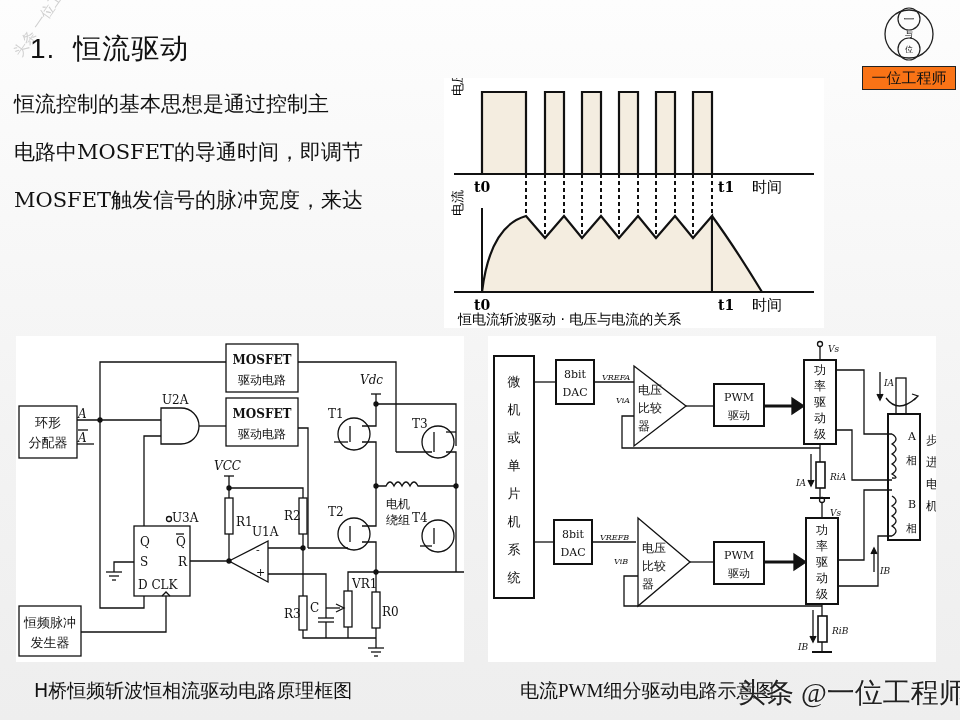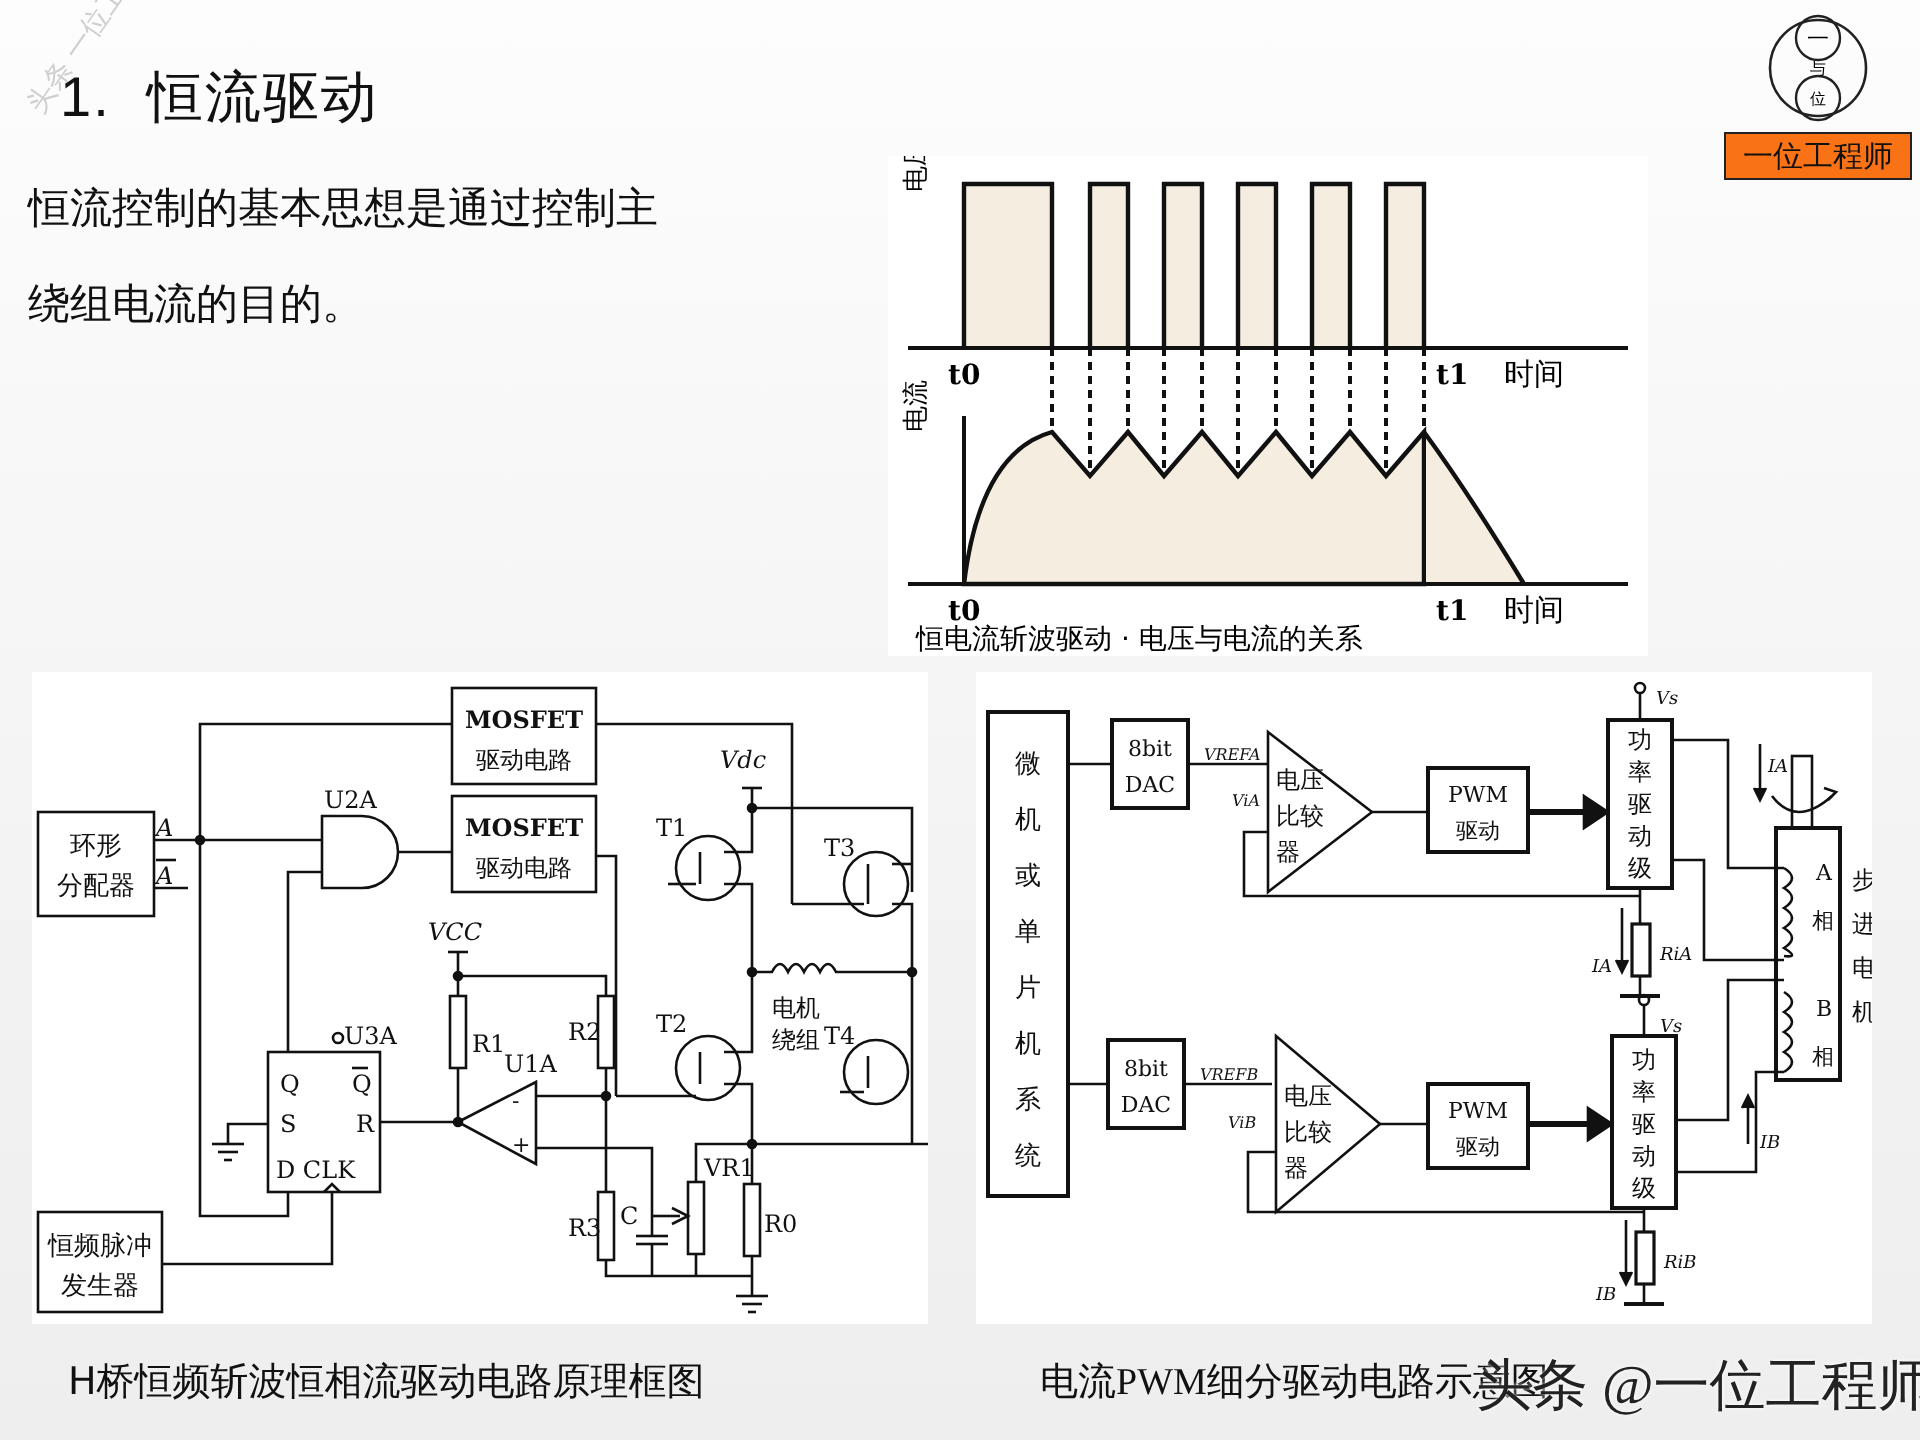--- a/index.html
+++ b/index.html
@@ -24,21 +24,22 @@
 <div class="slide-bg"></div>
 
 <div class="watermark">头条 一位工程师</div>
 
 <div class="title">
   <span class="num">1.</span><span>恒流驱动</span>
 </div>
 
 <div class="para">
   <div>恒流控制的基本思想是通过控制主</div>
-  <div>绕组电流的目的。</div>
+  <div>电路中MOSFET的导通时间，即调节</div>
+  <div>MOSFET触发信号的脉冲宽度，来达</div>
 </div>
 
 <div class="logo">
   <svg width="50" height="64" viewBox="0 0 50 64">
     <circle cx="25" cy="32" r="24" fill="none" stroke="#222" stroke-width="1.3"></circle>
     <circle cx="25" cy="17" r="11" fill="none" stroke="#222" stroke-width="1.2"></circle>
     <circle cx="25" cy="47" r="11" fill="none" stroke="#222" stroke-width="1.2"></circle>
     <text x="25" y="21" font-size="11" text-anchor="middle">一</text>
     <text x="25" y="35" font-size="8" text-anchor="middle">与</text>
     <text x="25" y="50" font-size="8" text-anchor="middle">位</text>

